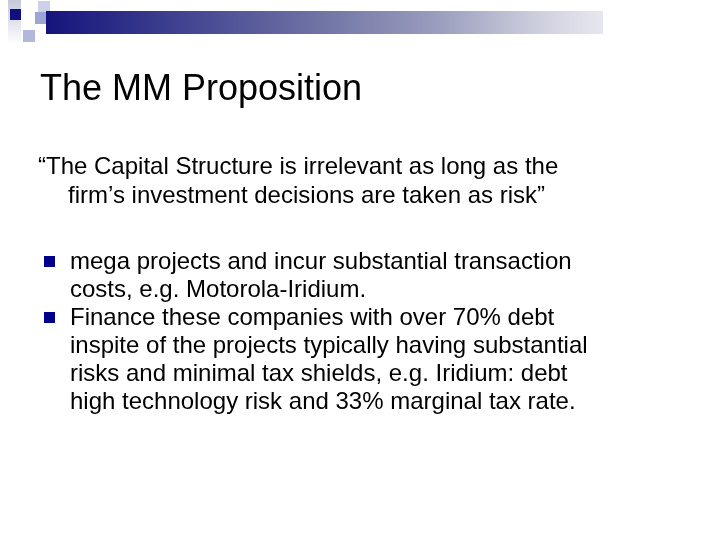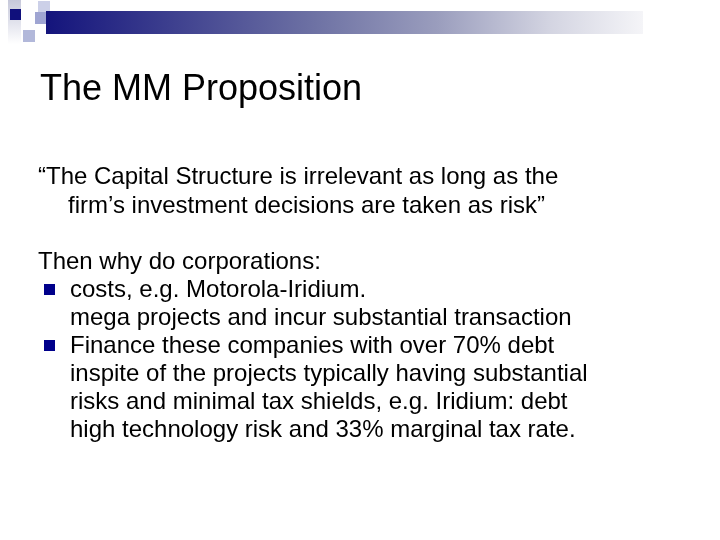--- a/index.html
+++ b/index.html
@@ -8,21 +8,20 @@
     background: #ffffff;
   }
   .slide {
     position: relative;
     width: 603px;
     height: 540px;
     background: #ffffff;
     overflow: hidden;
     font-family: "Liberation Sans", sans-serif;
     color: #000000;
-    padding-left: 40px;
   }
   
   .deco { position: absolute; }
   .accent-strip {
     left: 8px; top: 0; width: 13px; height: 44px;
     background: linear-gradient(180deg, #c6c8da 0%, #e4e5ee 55%, #ffffff 100%);
   }
   .navy-square {
     left: 10px; top: 9px; width: 11px; height: 11px;
     background: #10107c;
@@ -48,21 +47,21 @@
   
   .title {
     position: absolute;
     left: 40px; top: 66px;
     font-size: 36px;
     line-height: 44px;
     white-space: nowrap;
   }
   .quote {
     position: absolute;
-    left: 38px; top: 161px;
+    left: 38px; top: 151px;
     font-size: 24px;
     line-height: 29px;
     width: 660px;
   }
   .quote .cont { padding-left: 30px; }
   .body {
     position: absolute;
     left: 38px; top: 247px;
     font-size: 24px;
     line-height: 28px;
@@ -96,28 +95,27 @@
   </div>
 
   <div class="title">The MM Proposition</div>
 
   <div class="quote">
     <div class="line">“The Capital Structure is irrelevant as long as the</div>
     <div class="line cont">firm’s investment decisions are taken as risk”</div>
   </div>
 
   <div class="body">
-    <div class="line">Then why do corporations:</div>
 
     <div>
       <div class="line bullet-first">
         <span class="bullet-sq"></span>
       </div>
+      <div class="line cont">mega projects and incur substantial transaction</div>
       <div class="line cont">costs, e.g. Motorola-Iridium.</div>
-      <div class="line cont">mega projects and incur substantial transaction</div>
     </div>
 
     <div>
       <div class="line bullet-first">
         <span class="bullet-sq"></span>
         <span>Finance these companies with over 70% debt</span>
       </div>
       <div class="line cont">inspite of the projects typically having substantial</div>
       <div class="line cont">risks and minimal tax shields, e.g. Iridium: debt</div>
       <div class="line cont">high technology risk and 33% marginal tax rate.</div>

